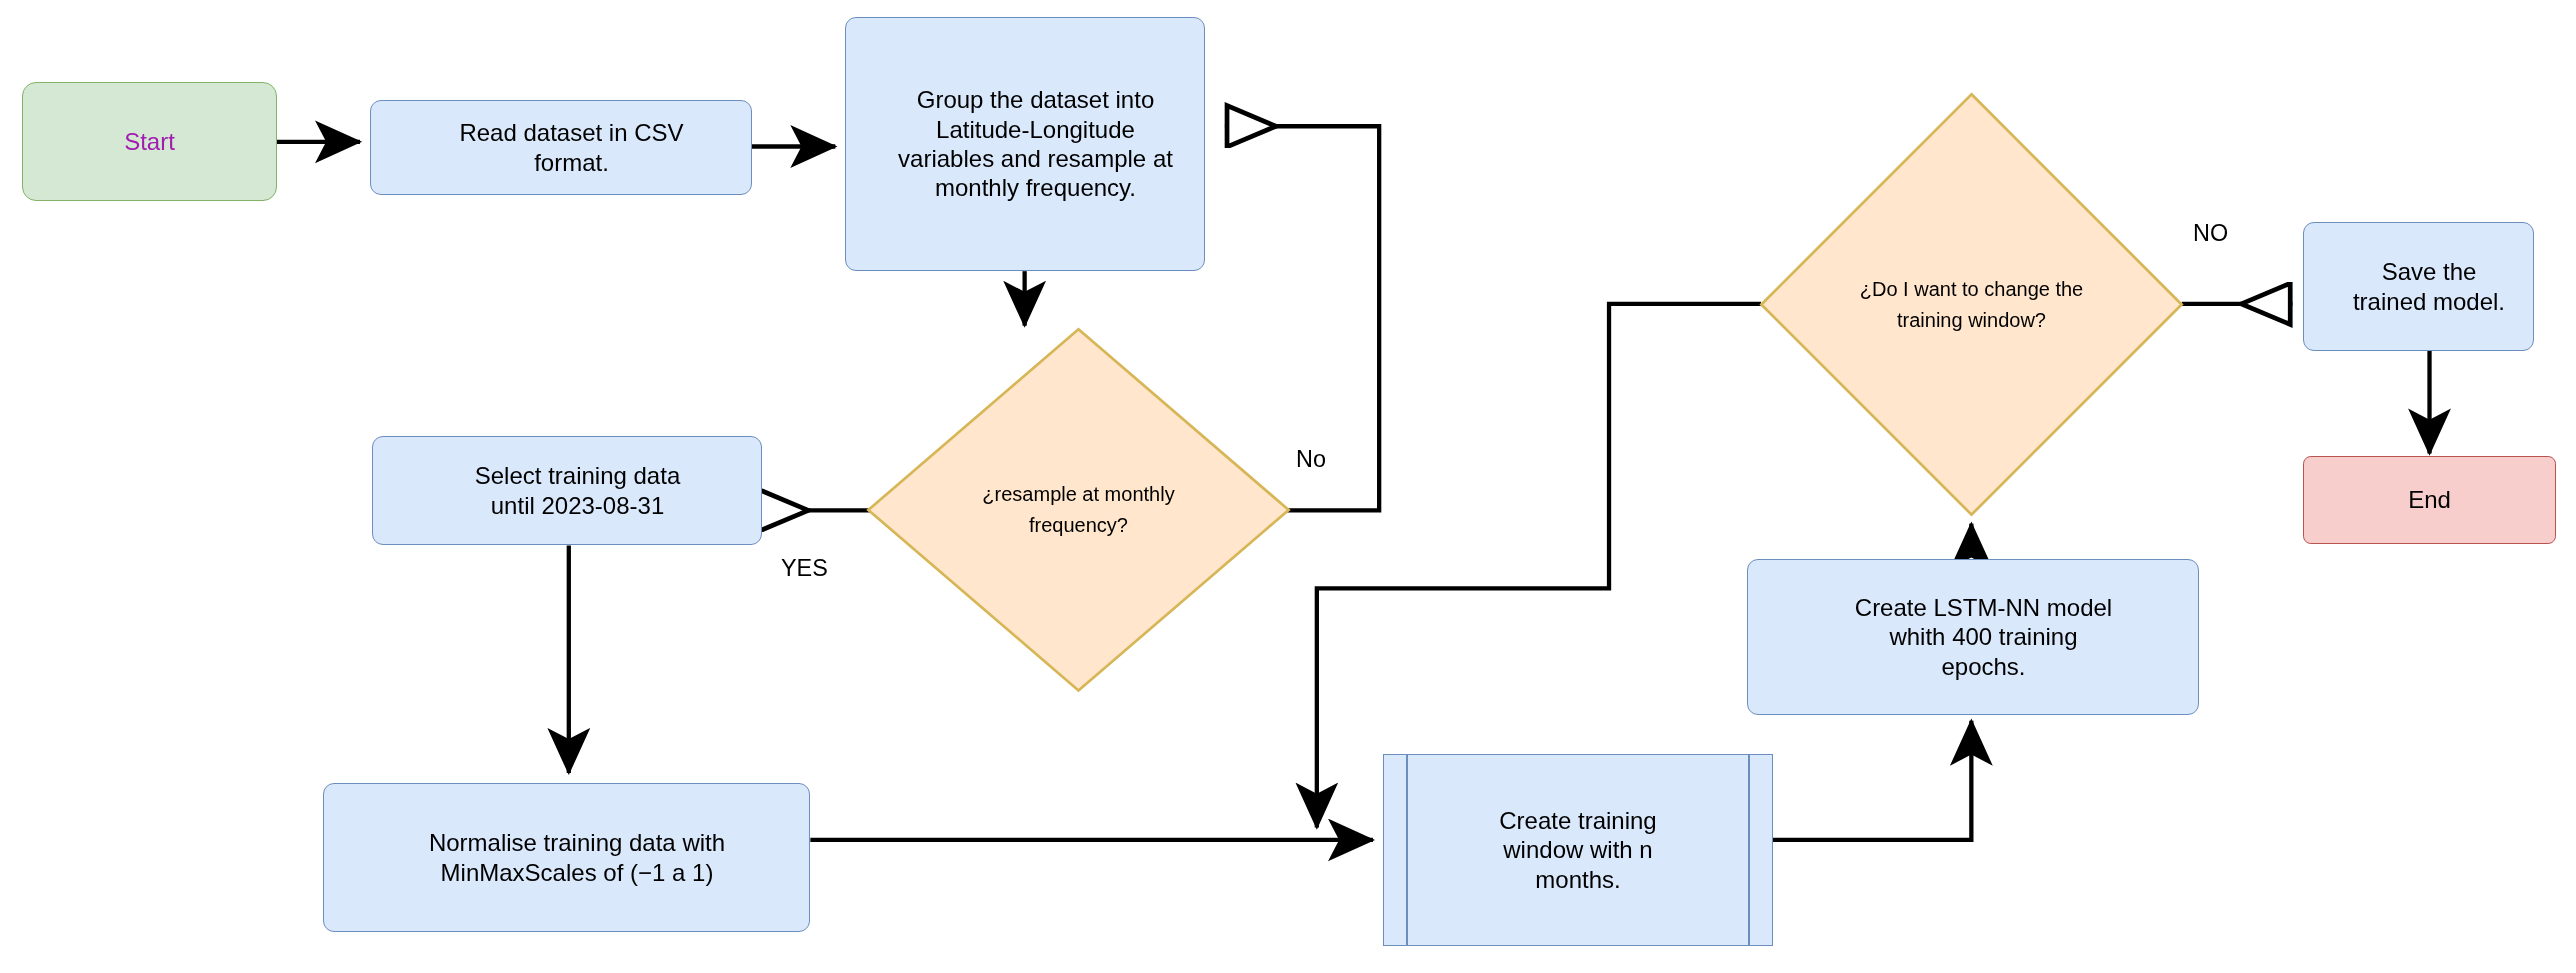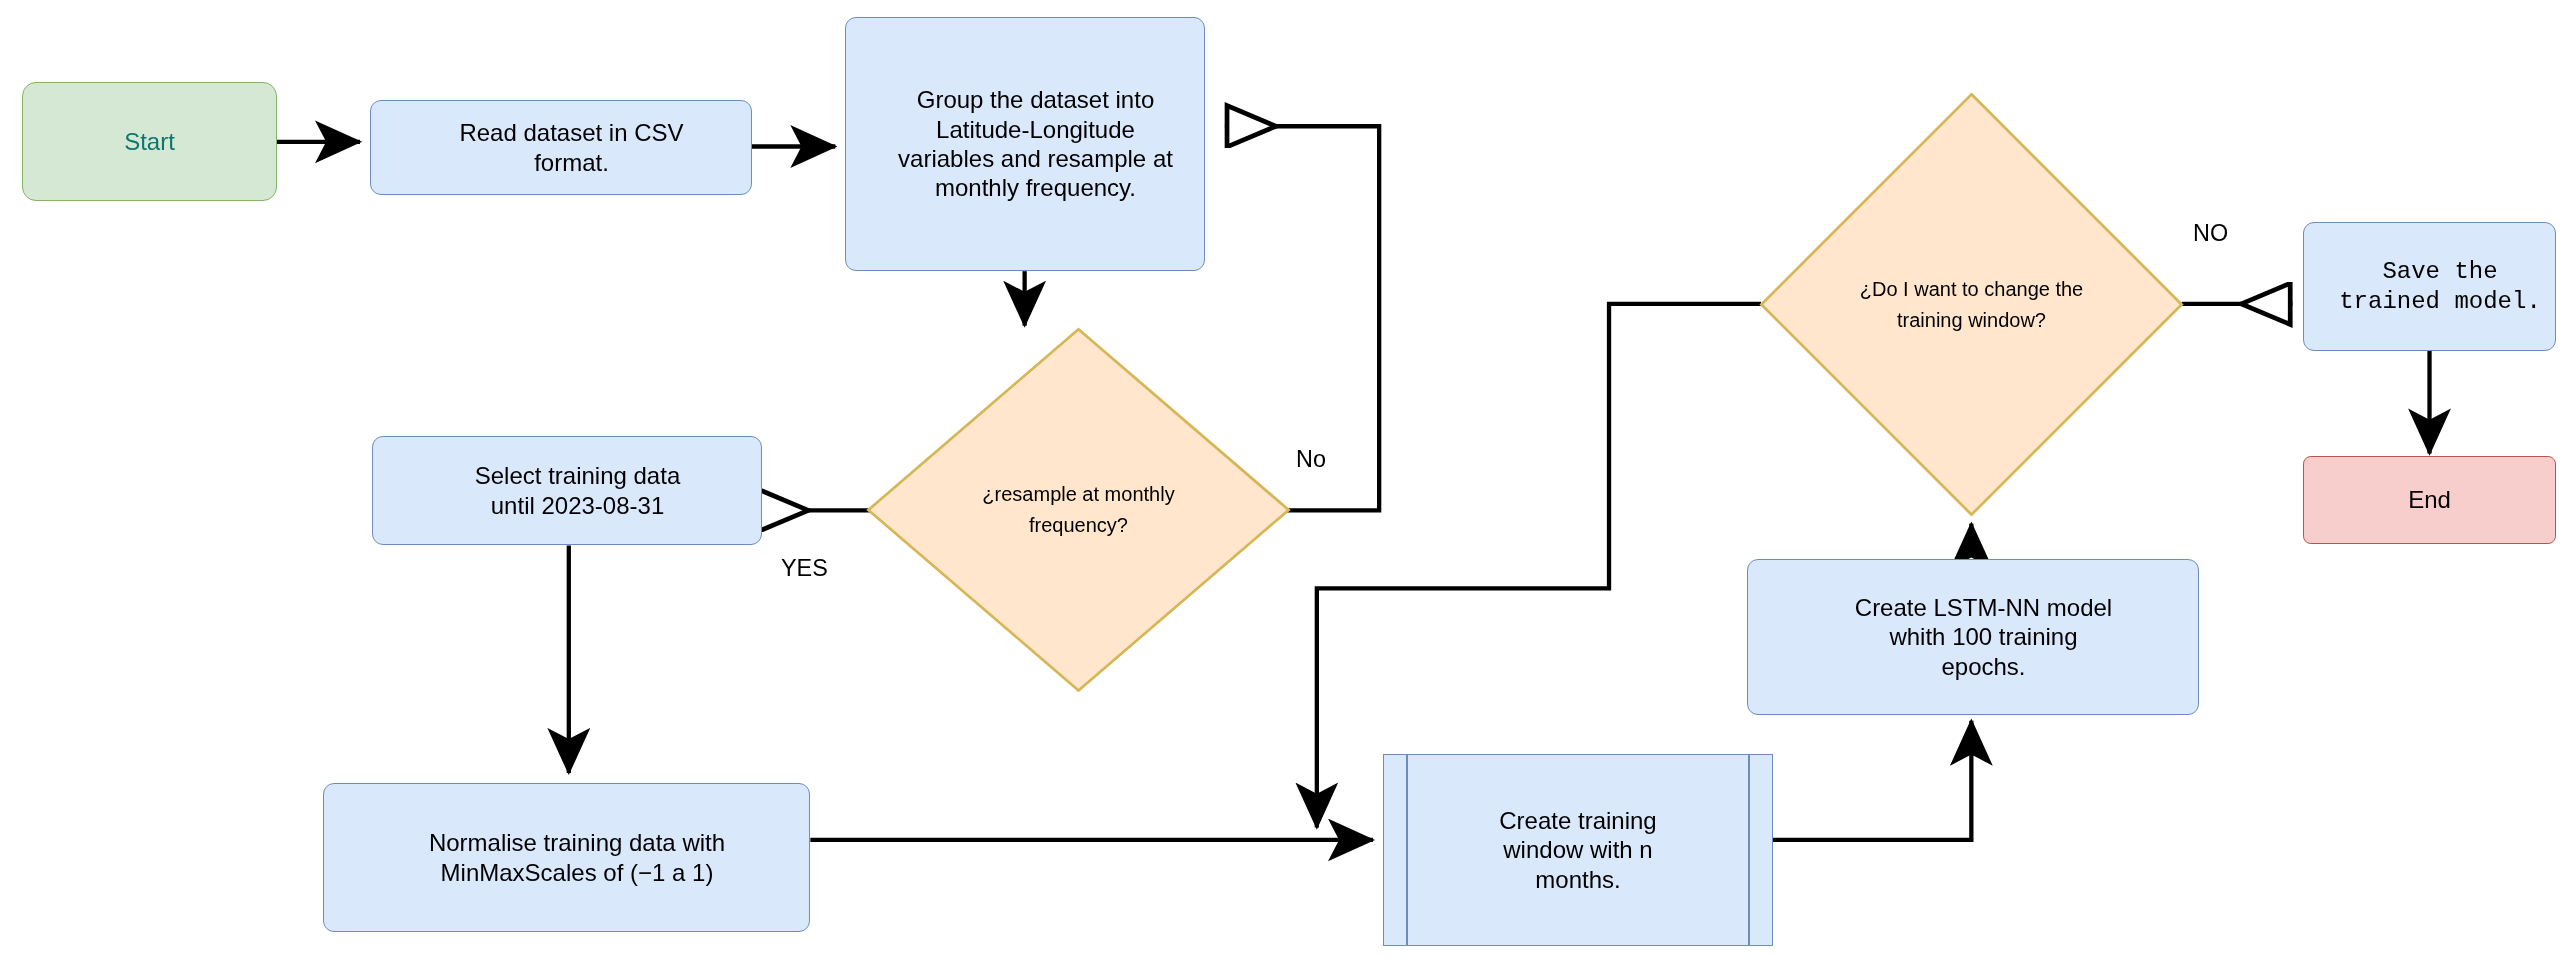--- a/index.html
+++ b/index.html
@@ -1,21 +1,21 @@
 <!DOCTYPE html>
 <html style="font-size:12.5px"><head>
 <meta charset="utf-8">
 <style>
   html,body{margin:0;padding:0;background:#ffffff;}
   body{font-family:"Liberation Sans",sans-serif;}
   #canvas{position:relative;width:2576px;height:974px;background:#ffffff;overflow:hidden;}
   #edges{position:absolute;left:0;top:0;width:2576px;height:974px;}
   .node{position:absolute;box-sizing:border-box;display:flex;align-items:center;justify-content:center;text-align:center;}
   .proc{border-radius:11px;border:1.6px solid #6c8ebf;background:#dae8fc;color:#000;padding-left:21px;}
-  .startnode{border-radius:14px;border:1.6px solid #82b366;background:#d5e8d4;color:#0f766e;}
+  .startnode{border-radius:14px;border:1.6px solid #82b366;background:#d5e8d4;color:#a21caf;}
   .endnode{border-radius:7.8px;border:1.6px solid #b85450;background:#f8cecc;color:#000;}
   .subroutine{border:1.6px solid #6c8ebf;background:#dae8fc;color:#000;border-radius:0;}
   .subroutine .bar{position:absolute;top:0;bottom:0;width:1.6px;background:#6c8ebf;}
   .subroutine .bar.l{left:22px;}
   .subroutine .bar.r{right:22px;}
   .node .txt{position:relative;z-index:2;line-height:1.22;padding:0 11px;white-space:pre-line;}
   .diamond{position:absolute;}
   .diamond .dshape{position:absolute;inset:0;}
   .diamond .dlabel{position:absolute;left:8%;right:8%;top:50%;transform:translateY(-50%);
       text-align:center;line-height:1.55;color:#000;white-space:pre-line;z-index:3;}
@@ -102,33 +102,33 @@
   <div class="node subroutine f31" style="left:1383px;top:754px;width:390px;height:192px;">
     <span class="bar l"></span>
     <span class="bar r"></span>
     <span class="txt">Create training
 window with n
 months.</span>
   </div>
 
   <div class="node proc f31" style="left:1747px;top:559px;width:452px;height:156px;">
     <span class="txt">Create LSTM-NN model
-whith 100 training
+whith 400 training
 epochs.</span>
   </div>
 
   <div class="diamond" style="left:1759px;top:92px;width:425px;height:425px;">
     <svg class="dshape" viewBox="0 0 546 546" xmlns="http://www.w3.org/2000/svg">
       <polygon points="273,3 543,273 273,543 3,273" fill="#ffe6cc" stroke="#d6b656" stroke-width="3.5"></polygon>
     </svg>
     <span class="dlabel f26">¿Do I want to change the
 training window?</span>
   </div>
 
-  <div class="node proc f31" style="left:2303px;top:222px;width:253px;height:129px;font-family:Liberation Mono, monospace;">
+  <div class="node proc f31" style="left:2303px;top:222px;width:231px;height:129px;">
     <span class="txt">Save the
 trained model.</span>
   </div>
 
   <div class="node endnode f31" style="left:2303px;top:456px;width:253px;height:88px;">
     <span class="txt">End</span>
   </div>
 
   <div class="edgelabel f30" style="left:1296px;top:446px;">No</div>
 

